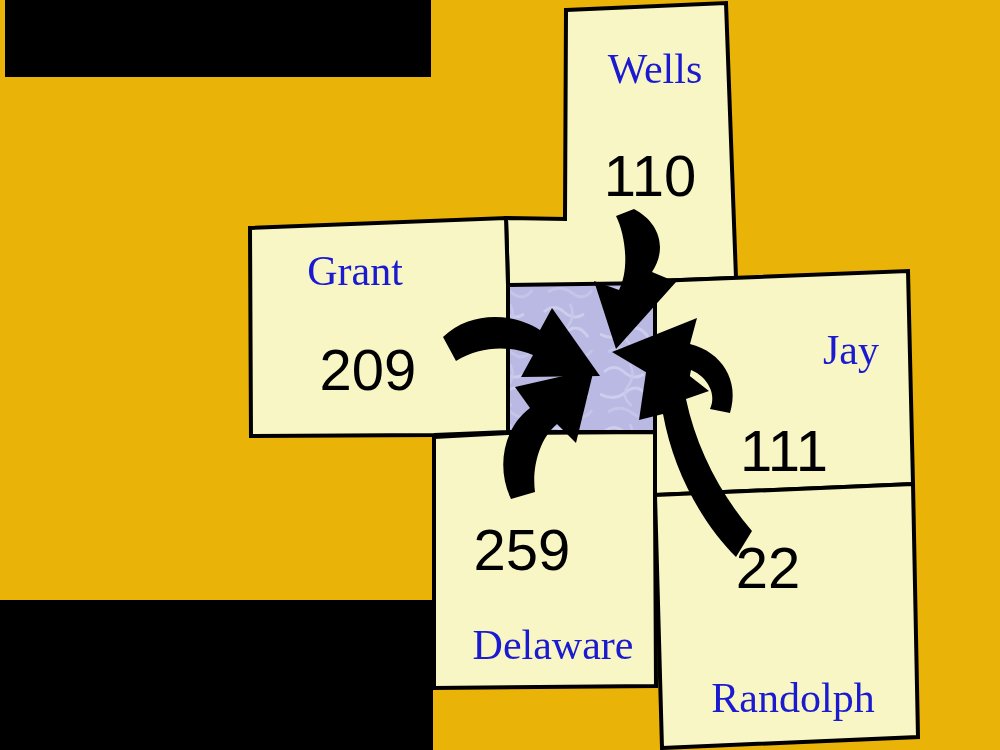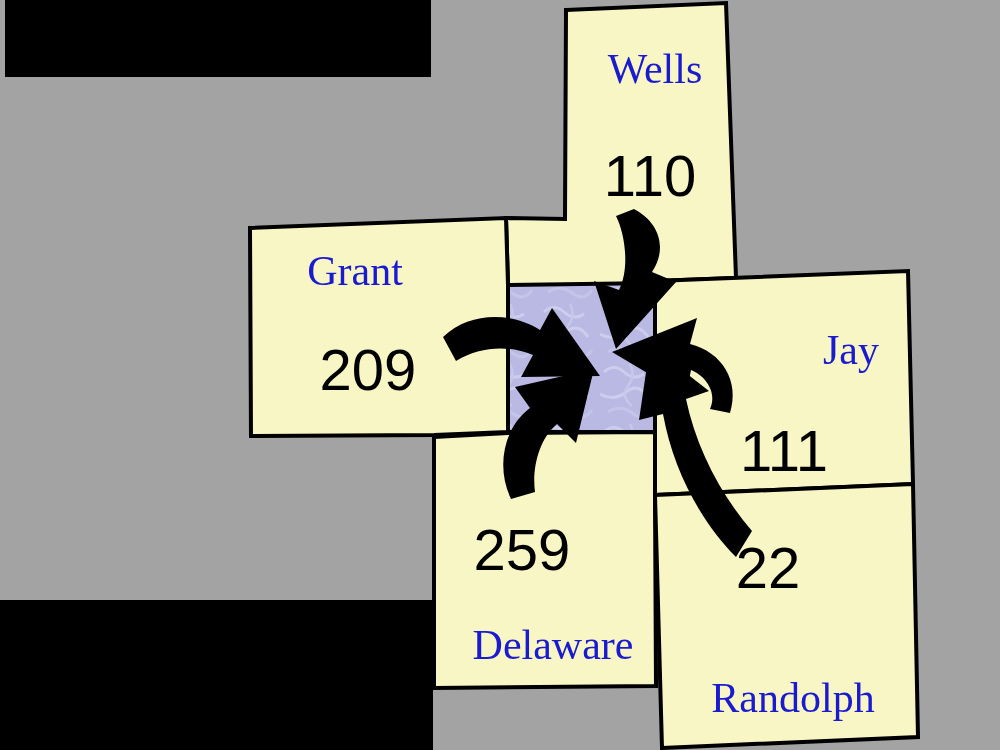--- a/index.html
+++ b/index.html
@@ -10,21 +10,21 @@
   body {
     width: 1000px;
     height: 750px;
     overflow: hidden;
     font-family: "Liberation Serif", serif;
   }
   #map-stage {
     position: relative;
     width: 1000px;
     height: 750px;
-    background: #a3a3a3;
+    background: #eab308;
   }
   svg#county-map {
     position: absolute;
     left: 0;
     top: 0;
     width: 1000px;
     height: 750px;
     display: block;
   }
   .county-shape {

